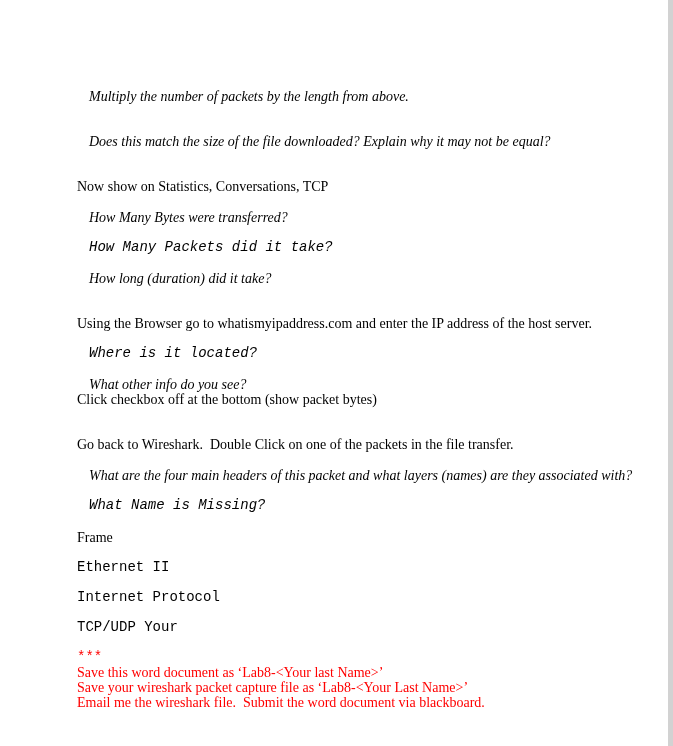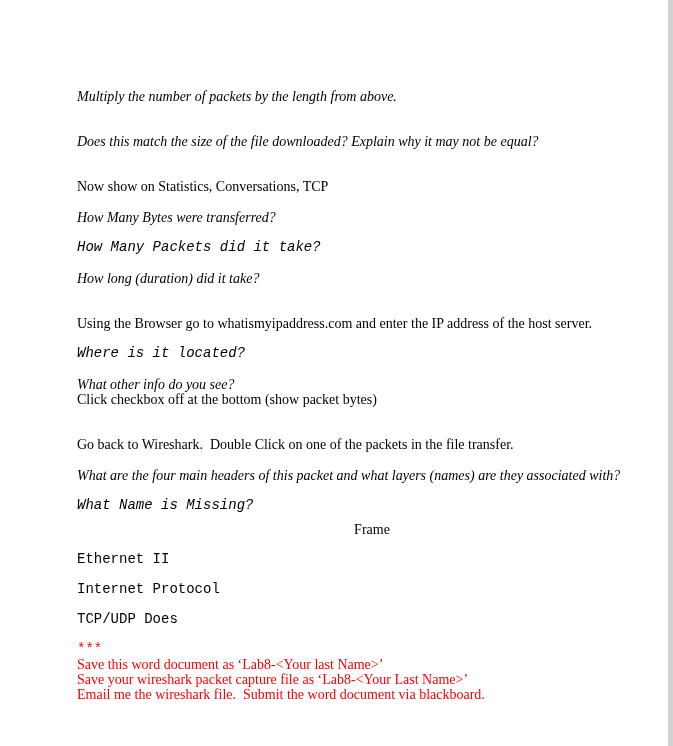--- a/index.html
+++ b/index.html
@@ -33,26 +33,26 @@
     top: 0;
     left: 77px;
     width: 590px;
     padding-top: 89px;
   }
   .line {
     white-space: pre;
     font-size: 14px;
     line-height: 15px;
   }
-  .it { font-style: italic; }
+  .it { font-style: italic; margin-left: 12px; }
   .rd { color: #ff0000; }
   .mt30 { margin-top: 30px; }
   .mt16 { margin-top: 16px; }
   .mt15 { margin-top: 15px; font-family: Liberation Mono, monospace; }
-  .mt1  { margin-top: 9px; text-align: center; }
+  .mt1  { margin-top: 17px; }
 </style>
 </head>
 <body>
 
 <div class="page">
   <div class="content">
     <div class="line it">Multiply the number of packets by the length from above.</div>
     <div class="line it mt30">Does this match the size of the file downloaded? Explain why it may not be equal?</div>
     <div class="line mt30">Now show on Statistics, Conversations, TCP</div>
     <div class="line it mt16">How Many Bytes were transferred?</div>
@@ -61,20 +61,20 @@
     <div class="line mt30">Using the Browser go to whatismyipaddress.com and enter the IP address of the host server.</div>
     <div class="line it mt15">Where is it located?</div>
     <div class="line it mt16">What other info do you see?</div>
     <div class="line">Click checkbox off at the bottom (show packet bytes)</div>
     <div class="line mt30">Go back to Wireshark.  Double Click on one of the packets in the file transfer.</div>
     <div class="line it mt16">What are the four main headers of this packet and what layers (names) are they associated with?</div>
     <div class="line it mt15">What Name is Missing?</div>
     <div class="line mt1">Frame</div>
     <div class="line mt15">Ethernet II</div>
     <div class="line mt15">Internet Protocol</div>
-    <div class="line mt15">TCP/UDP Does</div>
+    <div class="line mt15">TCP/UDP Your</div>
     <div class="line rd mt15">***</div>
     <div class="line rd">Save this word document as ‘Lab8-&lt;Your last Name&gt;’</div>
     <div class="line rd">Save your wireshark packet capture file as ‘Lab8-&lt;Your Last Name&gt;’</div>
     <div class="line rd">Email me the wireshark file.  Submit the word document via blackboard.</div>
   </div>
   <div class="page-edge"></div>
 </div>
 
 </body></html>

